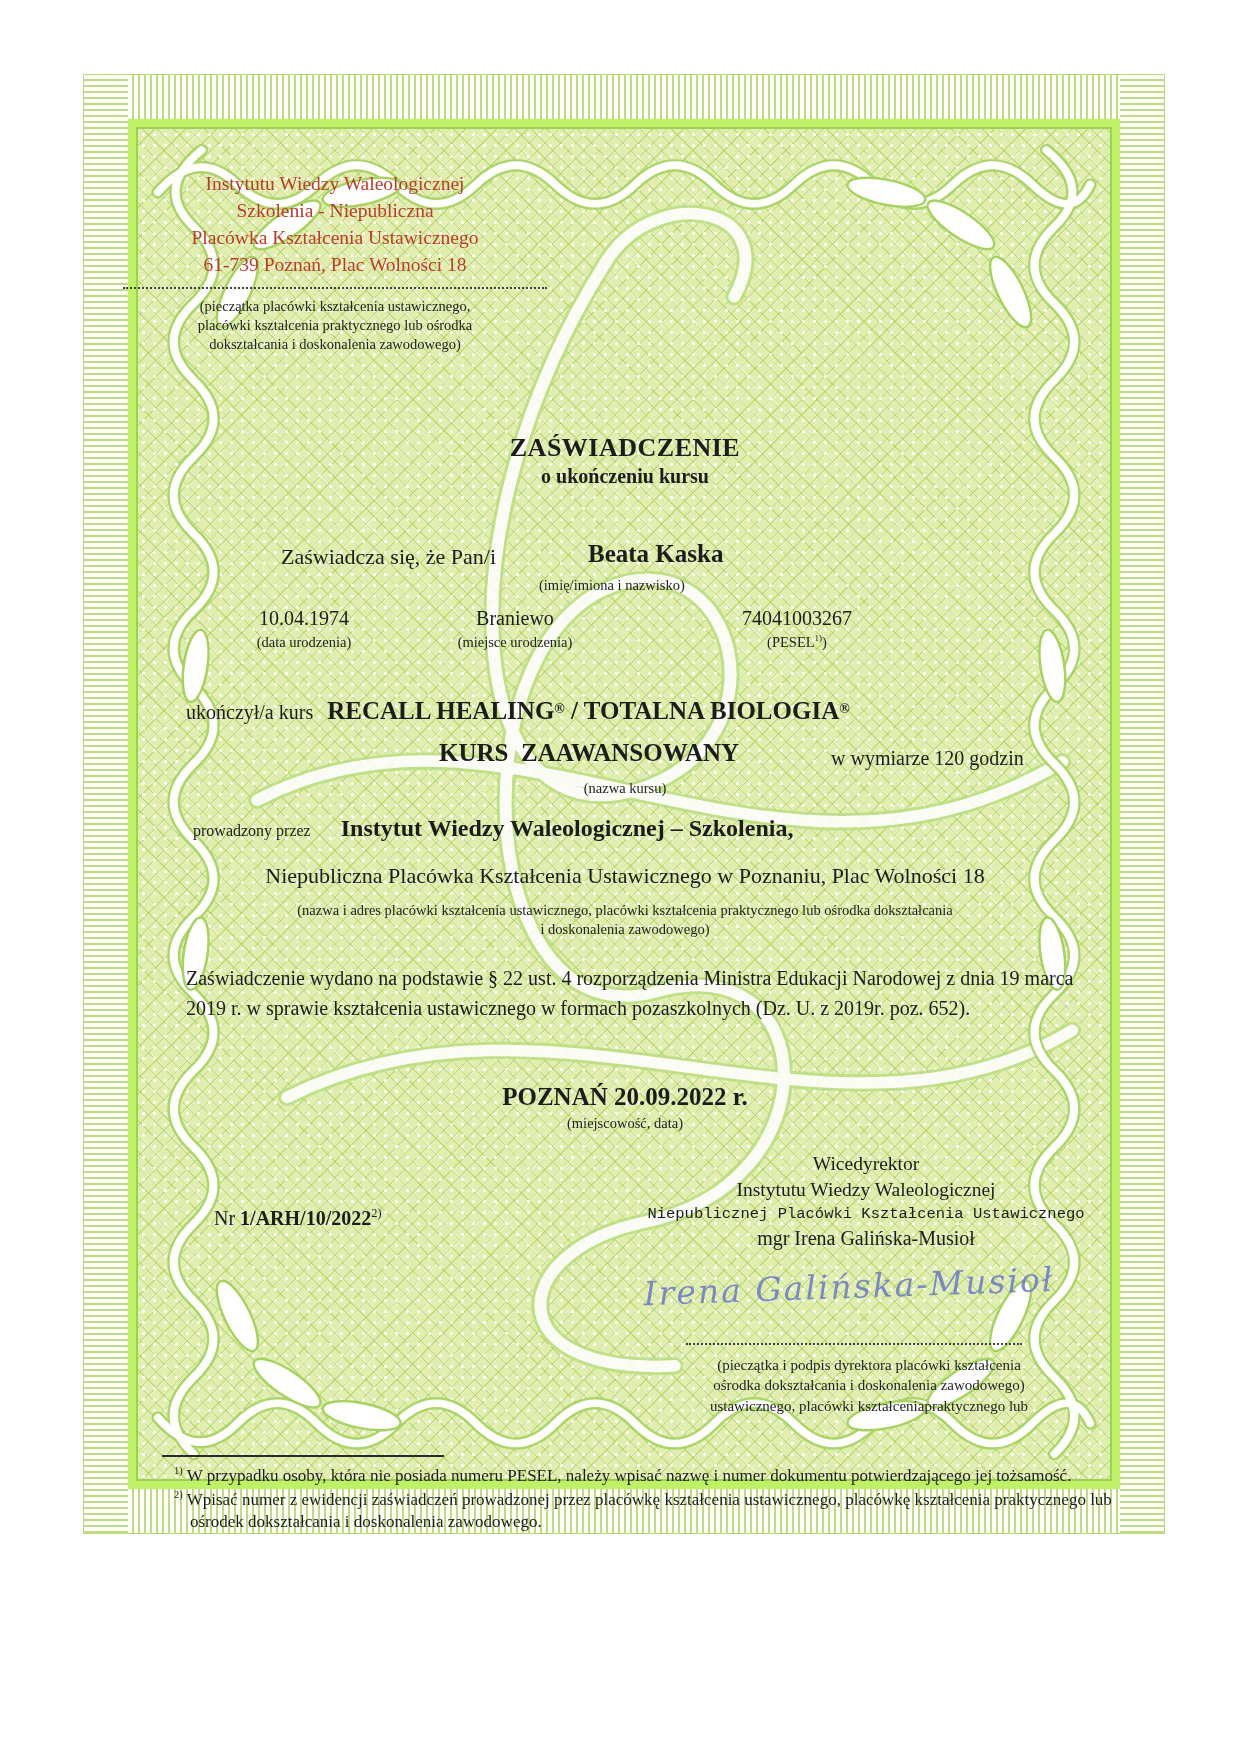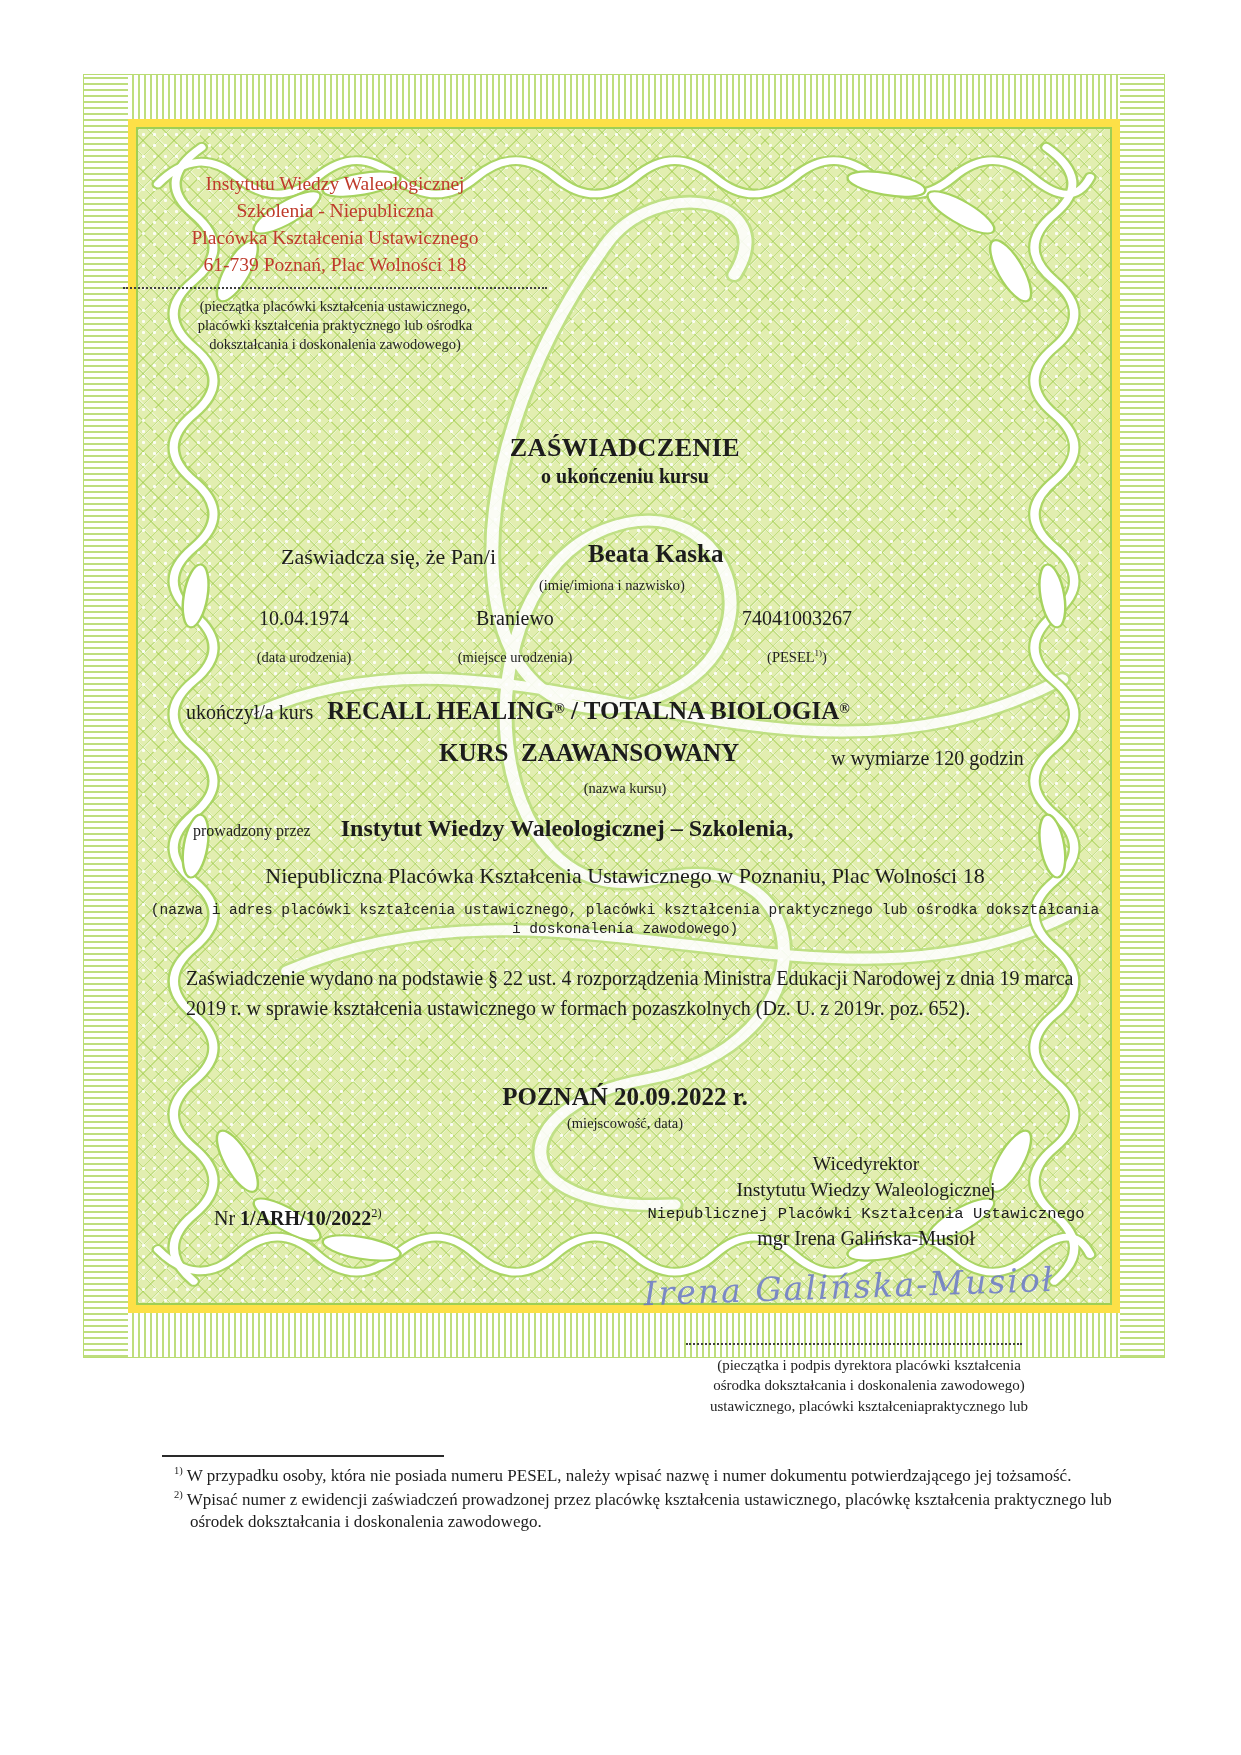--- a/index.html
+++ b/index.html
@@ -3,22 +3,22 @@
 <meta charset="utf-8">
 <style>
   * { margin:0; padding:0; box-sizing:border-box; }
   html,body { background:#ffffff; }
   #page {
     position:relative; width:1241px; height:1755px; background:#ffffff;
     font-family:"Liberation Serif", serif; color:#1c1c1c; overflow:hidden;
   }
   
   #cert {
-    position:absolute; left:83px; top:74px; width:1082px; height:1284px;
-    border:1px solid #b9dc72; background:#fde047;
+    position:absolute; left:83px; top:74px; width:1082px; height:1460px;
+    border:1px solid #b9dc72; background:#bef264;
   }
   .band { position:absolute; }
   .band-top, .band-bottom { left:0; right:0; height:44px;
     background:repeating-linear-gradient(90deg,#bede7d 0 2px,#ffffff 2px 6px); }
   .band-top { top:0; } .band-bottom { bottom:0; }
   .band-left, .band-right { top:0; bottom:0; width:44px;
     background:repeating-linear-gradient(0deg,#bede7d 0 2px,#ffffff 2px 6px); }
   .band-left { left:0; } .band-right { right:0; }
   #panel {
     position:absolute; left:52px; top:52px; right:52px; bottom:52px;
@@ -50,38 +50,38 @@
   #title .t2 { font-size:20px; font-weight:bold; margin-top:2px; }
   
   #recipient { left:0; top:465px; width:100%; height:70px; }
   #recipient .lead { position:absolute; left:197px; top:4px; font-size:22px; }
   #recipient .name { position:absolute; left:504px; top:0; font-size:25px; font-weight:bold; }
   #recipient .cap  { position:absolute; left:455px; top:36px; width:330px; }
   
   #details { left:0; top:532px; width:100%; height:70px; }
   .dcol { position:absolute; width:270px; text-align:center; }
   .dval { font-size:20px; }
-  .dcap { margin-top:18px; }
+  .dcap { margin-top:3px; }
   #col-date  { left:85px; }
   #col-place { left:296px; }
   #col-pesel { left:578px; }
   
   #course-l1 { left:102px; top:622px; width:940px; white-space:nowrap; }
   #course-l1 .lead { font-size:20px; margin-right:14px; }
   .bold25 { font-size:25px; font-weight:bold; }
   .regsup { font-size:14px; vertical-align:super; font-weight:bold; line-height:0; }
   #course-l2 { left:355px; top:664px; white-space:pre; }
   #course-hours { left:747px; top:672px; font-size:20px; }
   #course-cap { left:0; top:704px; width:1082px; text-align:center; }
   
   #provider-l1 { left:109px; top:740px; width:940px; white-space:nowrap; }
   #provider-l1 .lead { font-size:16px; margin-right:30px; }
   #provider-l1 .pname { font-size:24px; font-weight:bold; }
   #provider-l2 { left:0; top:788px; width:1082px; text-align:center; font-size:22px; }
-  #provider-cap { left:0; top:826px; width:1082px; text-align:center;font-family:Liberation Mono, monospace; }
+  #provider-cap { left:0; top:826px; width:1082px; text-align:center; }
   
   #legal { left:102px; top:888px; width:892px; font-size:20px; line-height:1.5; }
   
   #placedate { left:0; top:1008px; width:1082px; text-align:center; }
   #placedate .pd { font-size:25px; font-weight:bold; }
   #placedate .cap { margin-top:3px; }
   
   #number { left:130px; top:1132px; font-size:20px; }
   #number .nv { font-weight:bold; }
   

